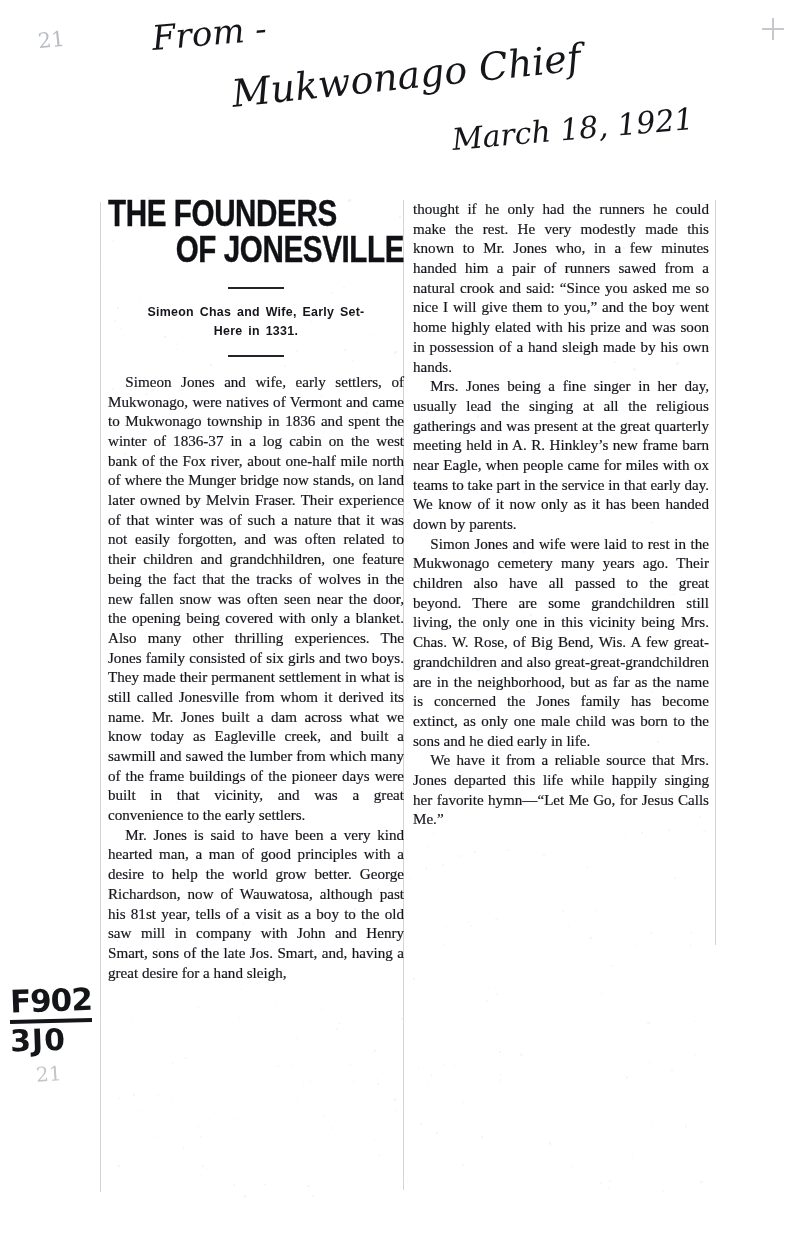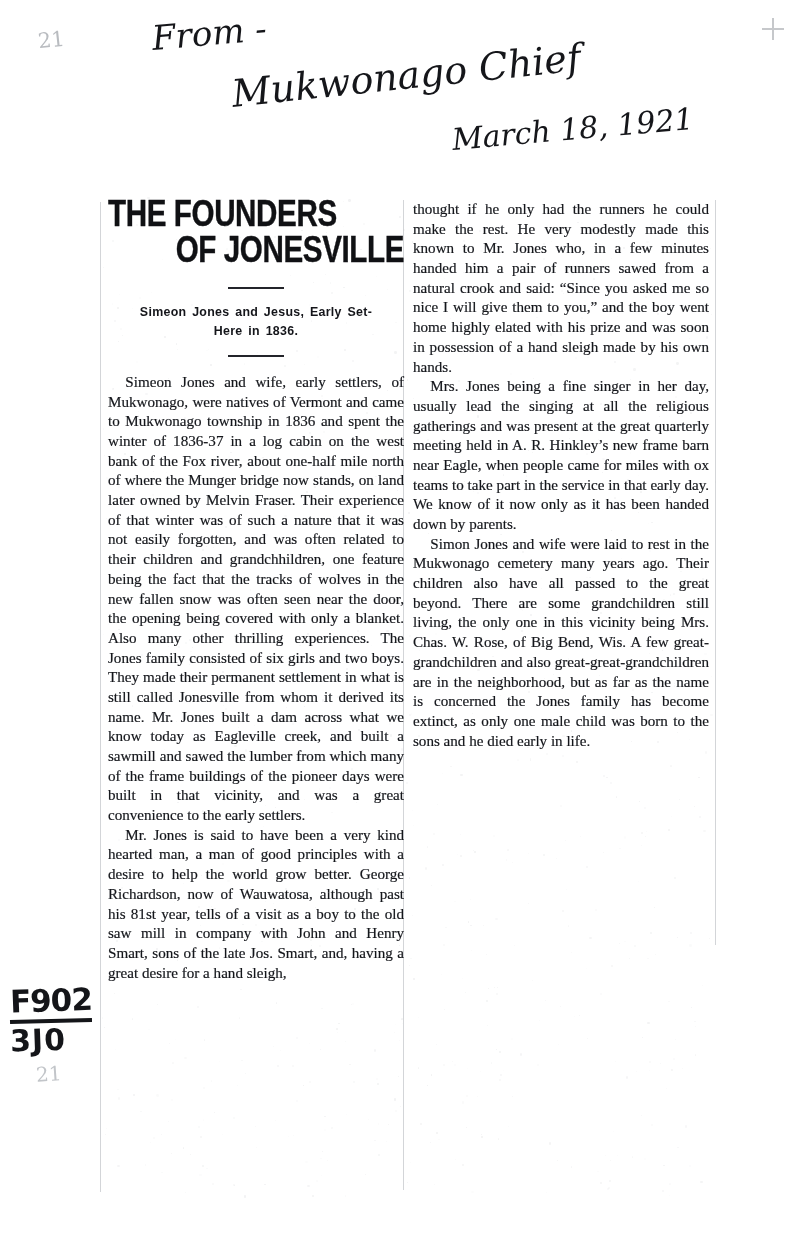--- a/index.html
+++ b/index.html
@@ -251,37 +251,38 @@
     <div class="column" id="col-left">
 
       <div id="headline">
         <span class="hl-1">THE FOUNDERS</span>
         <span class="hl-2">OF JONESVILLE</span>
       </div>
 
       <div class="rule-short"></div>
 
       <div id="subhead">
-        <span class="sh-line">Simeon Jones and Jesus, Early Set-</span>
-        <span class="sh-line">Here in 1836.</span>
+        <span class="sh-line">Simeon Chas and Wife, Early Set-</span>
+        <span class="sh-line">Here in 1331.</span>
       </div>
 
       <div class="rule-short second"></div>
 
       <div class="body-text">
         <p class="first">Simeon Jones and wife, early settlers, of Mukwonago, were natives of Vermont and came to Mukwonago township in 1836 and spent the winter of 1836-37 in a log cabin on the west bank of the Fox river, about one-half mile north of where the Munger bridge now stands, on land later owned by Melvin Fraser. Their experience of that winter was of such a nature that it was not easily forgotten, and was often related to their children and grandchhildren, one feature being the fact that the tracks of wolves in the new fallen snow was often seen near the door, the opening being covered with only a blanket. Also many other thrilling experiences. The Jones family consisted of six girls and two boys. They made their permanent settlement in what is still called Jonesville from whom it derived its name. Mr. Jones built a dam across what we know today as Eagleville creek, and built a sawmill and sawed the lumber from which many of the frame buildings of the pioneer days were built in that vicinity, and was a great convenience to the early settlers.</p>
         <p class="first">Mr. Jones is said to have been a very kind hearted man, a man of good principles with a desire to help the world grow better. George Richardson, now of Wauwatosa, although past his 81st year, tells of a visit as a boy to the old saw mill in company with John and Henry Smart, sons of the late Jos. Smart, and, having a great desire for a hand sleigh,</p>
       </div>
     </div>
 
     <div class="column" id="col-right">
       <div class="body-text">
         <p class="cont">thought if he only had the runners he could make the rest. He very modestly made this known to Mr. Jones who, in a few minutes handed him a pair of runners sawed from a natural crook and said: “Since you asked me so nice I will give them to you,” and the boy went home highly elated with his prize and was soon in possession of a hand sleigh made by his own hands.</p>
         <p class="first">Mrs. Jones being a fine singer in her day, usually lead the singing at all the religious gatherings and was present at the great quarterly meeting held in A. R. Hinkley’s new frame barn near Eagle, when people came for miles with ox teams to take part in the service in that early day. We know of it now only as it has been handed down by parents.</p>
         <p class="first">Simon Jones and wife were laid to rest in the Mukwonago cemetery many years ago. Their children also have all passed to the great beyond. There are some grandchildren still living, the only one in this vicinity being Mrs. Chas. W. Rose, of Big Bend, Wis. A few great-grandchildren and also great-great-grandchildren are in the neighborhood, but as far as the name is concerned the Jones family has become extinct, as only one male child was born to the sons and he died early in life.</p>
+        <p class="first">We have it from a reliable source that Mrs. Jones departed this life while happily singing her favorite hymn—“Let Me Go, for Jesus Calls Me.”</p>
       </div>
     </div>
 
     <div id="speckle">
         <span class="smudge" style="left:137.1px;top:389.8px;width:1.3px;height:1.3px;opacity:0.11"></span>
         <span class="smudge" style="left:299.6px;top:395.9px;width:1.7px;height:1.7px;opacity:0.12"></span>
         <span class="smudge" style="left:577.0px;top:950.5px;width:1.6px;height:1.6px;opacity:0.31"></span>
         <span class="smudge" style="left:486.2px;top:771.9px;width:0.8px;height:0.8px;opacity:0.10"></span>
         <span class="smudge" style="left:419.7px;top:857.0px;width:2.5px;height:2.5px;opacity:0.35"></span>
         <span class="smudge" style="left:396.1px;top:853.0px;width:1.0px;height:1.0px;opacity:0.48"></span>

